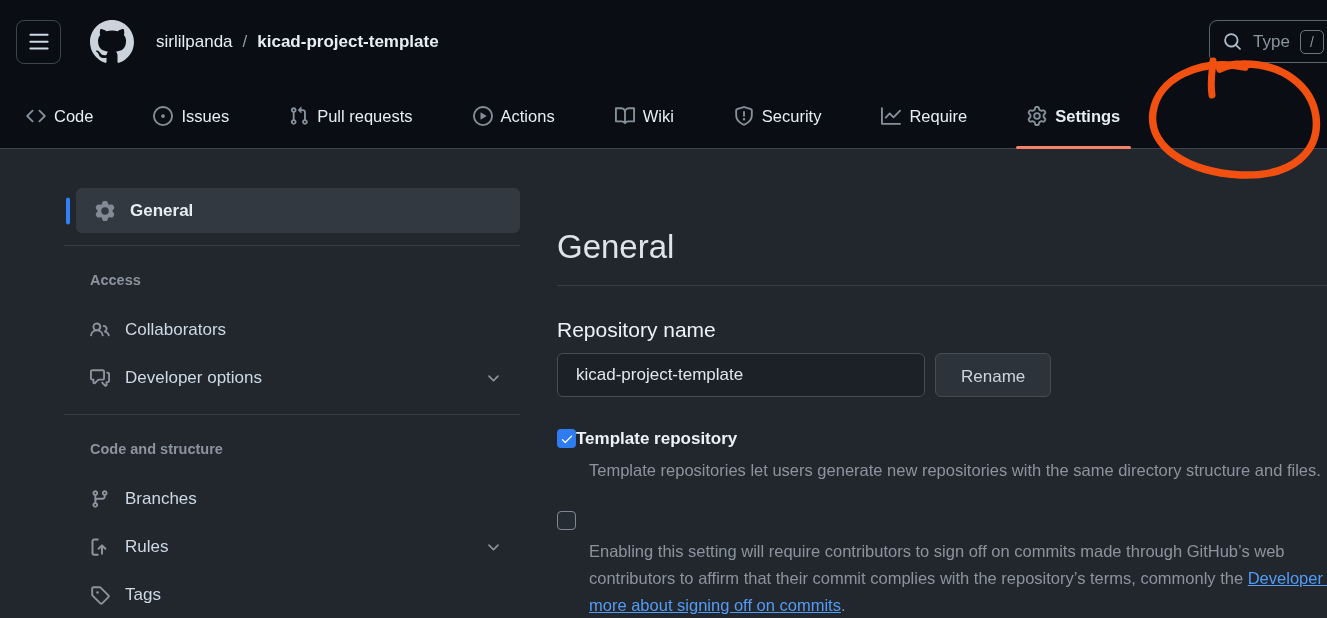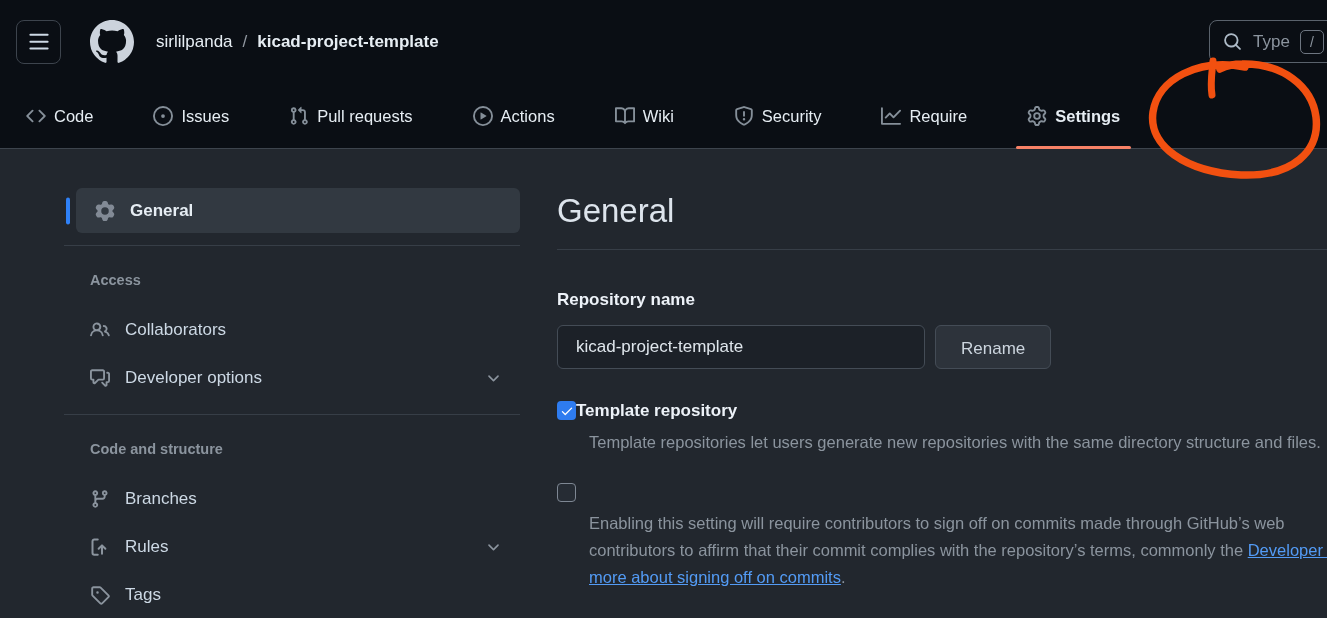--- a/index.html
+++ b/index.html
@@ -44,21 +44,21 @@
     font-size:16.5px; color:#e6edf3; cursor:pointer; white-space:nowrap;
   }
   .tab .tab-icon { color:#858f99; flex:none; }
   .tab.active .tab-label { font-weight:700; }
   .tab-underline {
     position:absolute; left:7px; right:7px; bottom:-1px; height:3px;
     border-radius:3px; background:#f78166;
   }
 
   
-  .content { display:flex; padding-top:39px; align-items:flex-start;border-radius:6px; }
+  .content { display:flex; padding-top:39px; align-items:flex-end;border-radius:6px; }
 
   .sidebar { width:456px; margin-left:64px; flex:none; }
   .side-item {
     height:48px; display:flex; align-items:center; gap:15px; padding-left:26px; padding-right:18px;
     font-size:17px; color:#cdd9e5; border-radius:6px; position:relative; cursor:pointer;
   }
   .side-item .side-icon { color:#8b949e; flex:none; }
   .side-item.selected {
     height:45px; margin-left:12px; padding-left:19px;
     background:rgba(99,110,123,0.25); font-weight:700; color:#e6edf3;
@@ -68,21 +68,21 @@
     width:4px; height:27px; border-radius:2px; background:#2f81f7;
   }
   .side-divider { border:none; border-top:1px solid #373e47; margin:12px 0 0 0; }
   .side-heading { margin-top:26px; padding-left:26px; height:20px; font-size:14.5px; font-weight:700; color:#8b949e; }
   .side-group { margin-top:14px; }
   .chevron { margin-left:auto; color:#8b949e; flex:none; }
 
   .main { flex:1 1 auto; min-width:0; margin-left:37px; overflow:hidden; }
   .page-title { margin:2px 0 0 0; font-size:33px; font-weight:400; line-height:42px; color:#dde4ec; }
   .main-divider { border:none; border-top:1px solid #373e47; margin:17px 0 0 0; }
-  .field-label { margin-top:40px; font-size:17px; font-weight:700; color:#edf2f8; height:21px; }
+  .field-label { margin-top:32px; font-size:21px; font-weight:400; color:#edf2f8; height:21px; }
   .repo-row { margin-top:14px; display:flex; align-items:center; }
   .repo-input {
     width:368px; height:44px; background:#1c2128; border:1px solid #444c56; border-radius:6px;
     color:#dfe6ec; font-size:17px; padding:0 18px; font-family:inherit; outline:none;
   }
   .rename-btn {
     margin-left:10px; height:44px; padding:13px 25px; background:#2d333b; border:1px solid #444c56;
     border-radius:6px; color:#ccd5de; font-size:17px; font-weight:500; font-family:inherit; cursor:pointer;
   }
   .check-row { margin-top:31px; display:flex; align-items:flex-start; gap:0; }

